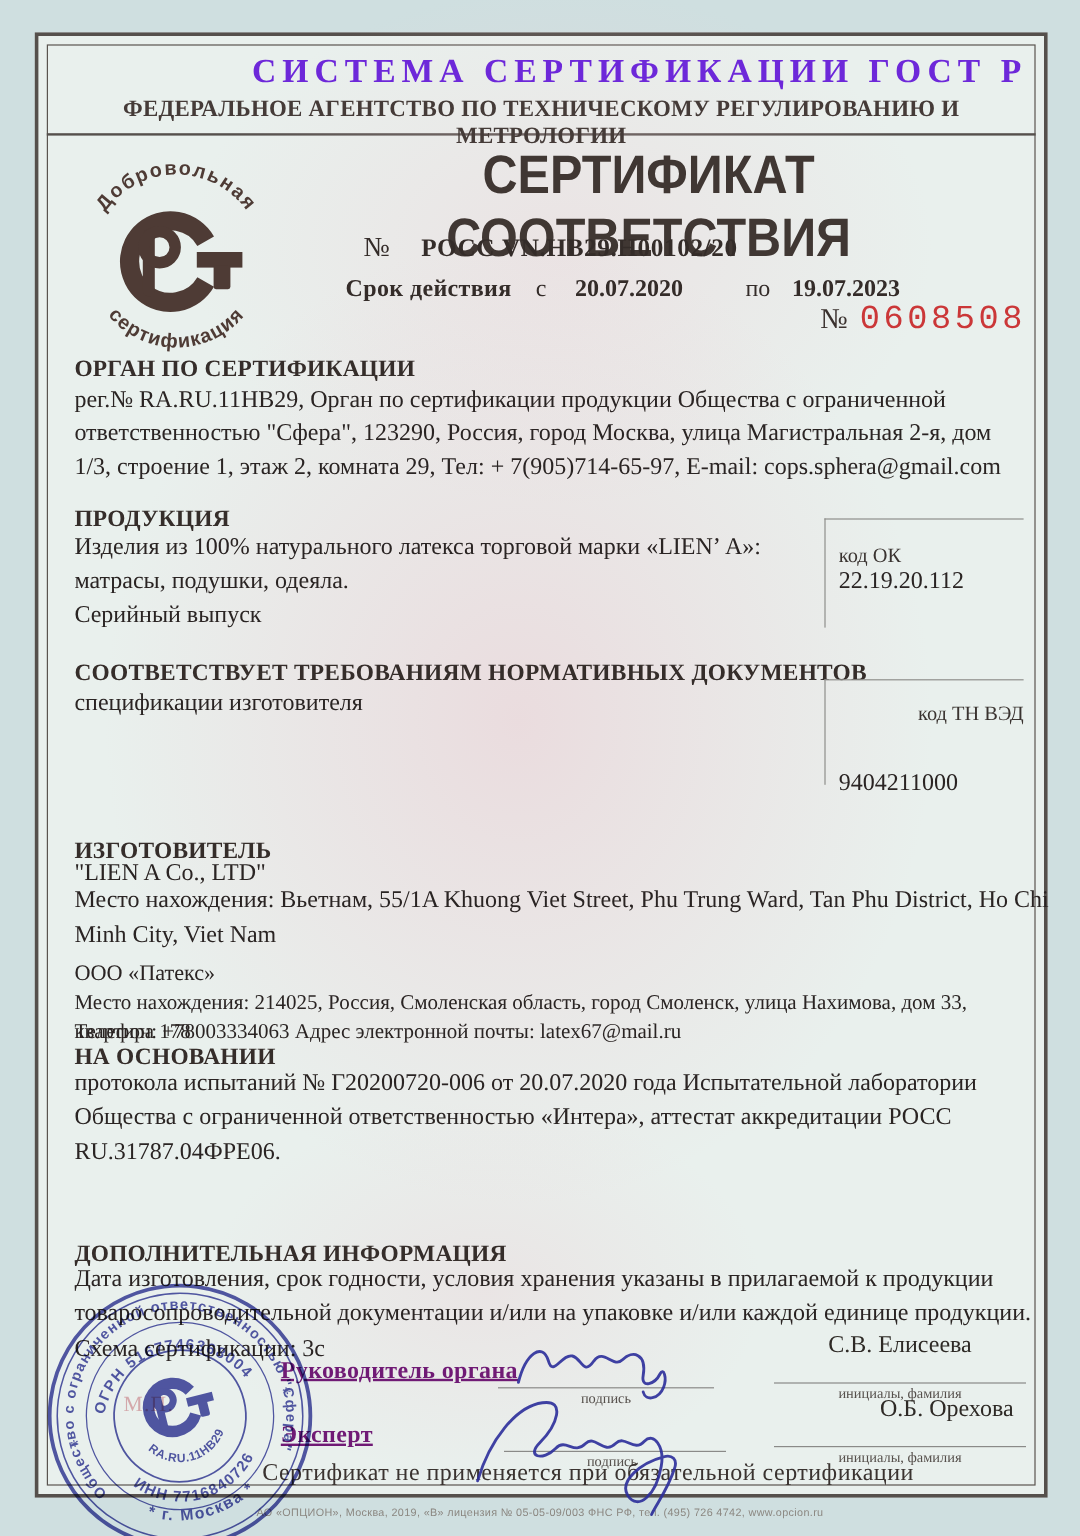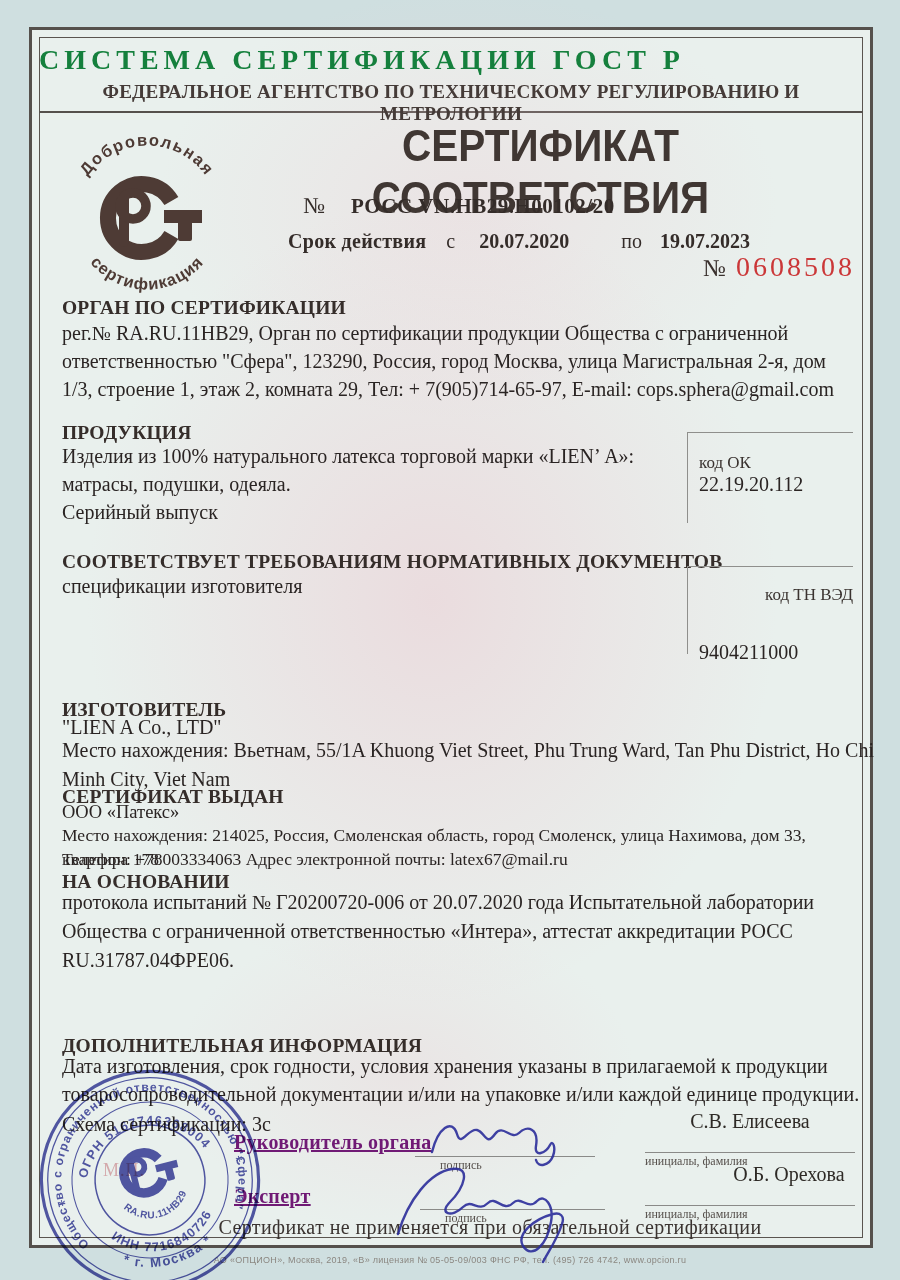--- a/index.html
+++ b/index.html
@@ -12,50 +12,50 @@
       radial-gradient(ellipse 430px 300px at 52% 16%, rgba(238,200,208,.32), rgba(238,200,208,0) 72%),
       radial-gradient(ellipse 320px 220px at 45% 84%, rgba(236,196,204,.26), rgba(236,196,204,0) 72%);
     z-index:3;}
   .outer-frame{position:absolute;left:29px;top:27px;width:844px;height:1221px;
       border:3px solid #55504c;background:#e9f0ed;box-sizing:border-box;z-index:1;}
   .inner-frame{position:absolute;left:39px;top:37px;width:824px;height:1201px;
       border:1.5px solid #5a544f;box-sizing:border-box;z-index:2;}
   .header-rule{position:absolute;left:39px;top:111px;width:824px;height:0;
       border-top:2px solid #55504c;z-index:2;}
   .abs{position:absolute;z-index:4;}
-  .hdr1{left:39px;top:44px;width:817px;text-align:left;font-weight:700;font-size:28px;
-        letter-spacing:5px;color:#15803d;}
+  .hdr1{left:39px;top:44px;width:817px;text-align:right;font-weight:700;font-size:28px;
+        letter-spacing:5px;color:#6d28d9;}
   .hdr2{left:39px;top:81px;width:824px;text-align:center;font-weight:700;font-size:19.5px;
         letter-spacing:.2px;color:#453b38;transform:scaleX(.98);}
   .title{left:228px;top:120px;width:625px;text-align:center;font-family:"Liberation Sans",sans-serif;
         font-weight:700;font-size:45px;color:#403733;transform:scaleX(.9);transform-origin:center;
         letter-spacing:0;}
   .numline{left:303px;top:193px;font-size:21px;color:#342c29;}
   .numline .no{font-size:23px;margin-right:26px;}
   .numline b{letter-spacing:.5px;}
   .validity{left:288px;top:230px;font-size:20px;color:#342c29;}
   .validity .lbl{font-weight:700;letter-spacing:.3px;}
   .validity .w{margin-left:20px;}
   .validity .d1{margin-left:24px;font-weight:700;}
   .validity .po{margin-left:52px;}
   .validity .d2{margin-left:18px;font-weight:700;}
   .blankno{left:630px;top:251px;width:225px;text-align:right;}
   .blankno .no{font-size:24px;color:#3a312e;margin-right:10px;}
-  .blankno .digits{font-family:Liberation Serif, serif;font-size:28px;letter-spacing:3px;
+  .blankno .digits{font-family:Liberation Mono, monospace;font-size:28px;letter-spacing:3px;
         color:#cb3738;font-weight:500;}
   .sec-h{font-weight:700;font-size:19.5px;color:#352d2a;letter-spacing:.2px;}
   .body-t{font-size:20px;line-height:28px;color:#2a2423;}
   .small-t{font-size:17.5px;line-height:24px;color:#2a2423;}
   .code-box{border-top:1px solid #8f8f8c;border-left:1px solid #8f8f8c;padding:20px 0 0 11px;
         width:166px;box-sizing:border-box;}
   .code-label{font-size:17px;color:#3a3330;}
   .code-value{font-size:20px;color:#2a2423;}
   .sign-label{font-weight:700;font-size:20px;color:#701a75;letter-spacing:.3px;text-decoration:underline;}
   .sig-line{border-top:1.3px solid #8a8a88;height:0;}
-  .caption{font-size:12px;color:#56504c;text-align:left;font-family:Liberation Serif, serif;}
+  .caption{font-size:12px;color:#56504c;text-align:center;font-family:Liberation Serif, serif;}
   .name{font-size:20px;color:#2e2a26;text-align:center;}
   .footer-note{left:170px;top:1216px;width:640px;text-align:center;font-size:20px;
         color:#3a3330;letter-spacing:.4px;}
   .print-note{left:0;top:1255px;width:900px;text-align:center;
         font-family:"Liberation Sans",sans-serif;font-size:9px;color:#8b8781;letter-spacing:.3px;}
   .mp{left:103px;top:1160px;font-size:18px;color:rgba(196,120,126,.6);letter-spacing:1px;}
   svg{position:absolute;overflow:visible;}
   .stamp-svg{left:34px;top:1064px;z-index:6;mix-blend-mode:multiply;opacity:.85;}
   .sig-svg{left:0;top:0;z-index:7;}
   .logo-svg{left:62px;top:122px;z-index:4;}
@@ -124,21 +124,20 @@
   <div class="abs body-t" style="left:62px;top:572px;width:600px;">спецификации изготовителя</div>
   <div class="abs code-box" style="left:687px;top:566px;height:88px;">
     <div class="code-label" style="line-height:16px;text-align:right;">код ТН ВЭД</div>
     <div class="code-value" style="line-height:19px;margin-top:40px;">9404211000</div>
   </div>
 
   <div class="abs sec-h" style="left:62px;top:699px;">ИЗГОТОВИТЕЛЬ</div>
   <div class="abs body-t" style="left:62px;top:713px;">"LIEN A Co., LTD"</div>
   <div class="abs body-t" style="left:62px;top:736px;width:812px;line-height:29px;">Место нахождения: Вьетнам, 55/1A Khuong Viet Street, Phu Trung Ward, Tan Phu District, Ho Chi Minh City, Viet Nam</div>
 
-  <div class="abs sec-h" style="left:62px;top:786px;">СЕРТИФИКАТ ВЫДАН</div>
   <div class="abs small-t" style="left:62px;top:800px;font-size:18.5px;">ООО «Патекс»</div>
   <div class="abs small-t" style="left:62px;top:823px;width:800px;">Место нахождения: 214025, Россия, Смоленская область, город Смоленск, улица Нахимова, дом 33, квартира 178</div>
   <div class="abs small-t" style="left:62px;top:847px;width:800px;">Телефон: +78003334063 Адрес электронной почты: latex67@mail.ru</div>
 
   <div class="abs sec-h" style="left:62px;top:871px;">НА ОСНОВАНИИ</div>
   <div class="abs body-t" style="left:62px;top:888px;width:766px;line-height:29px;">протокола испытаний № Г20200720-006 от 20.07.2020 года Испытательной лаборатории Общества с ограниченной ответственностью «Интера», аттестат аккредитации РОСС RU.31787.04ФРЕ06.</div>
 
   <div class="abs sec-h" style="left:62px;top:1035px;">ДОПОЛНИТЕЛЬНАЯ ИНФОРМАЦИЯ</div>
   <div class="abs body-t" style="left:62px;top:1052px;width:806px;">Дата изготовления, срок годности, условия хранения указаны в прилагаемой к продукции товаросопроводительной документации и/или на упаковке и/или каждой единице продукции.</div>
   <div class="abs body-t" style="left:62px;top:1110px;">Схема сертификации: 3с</div>

